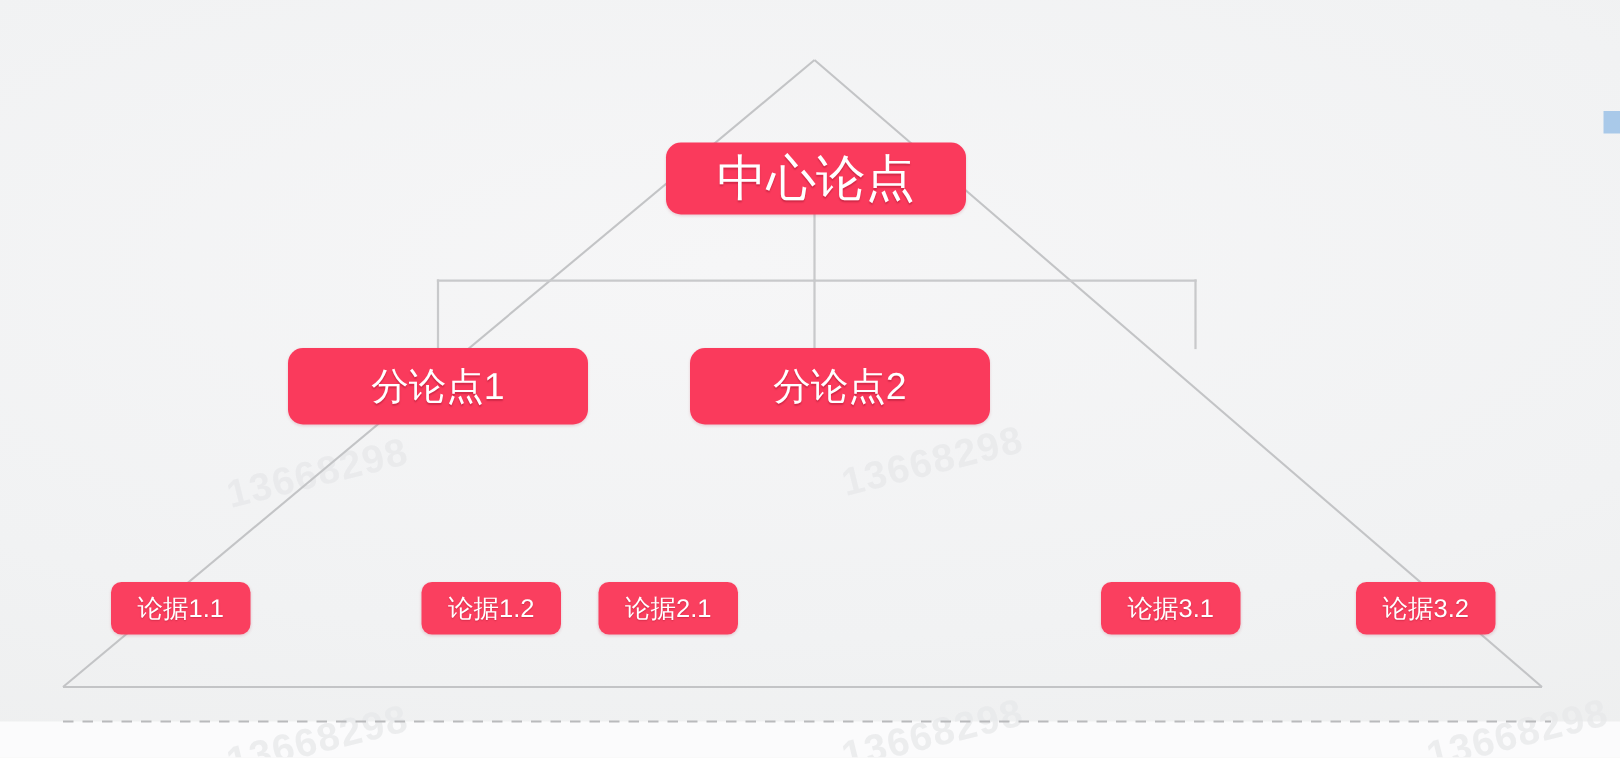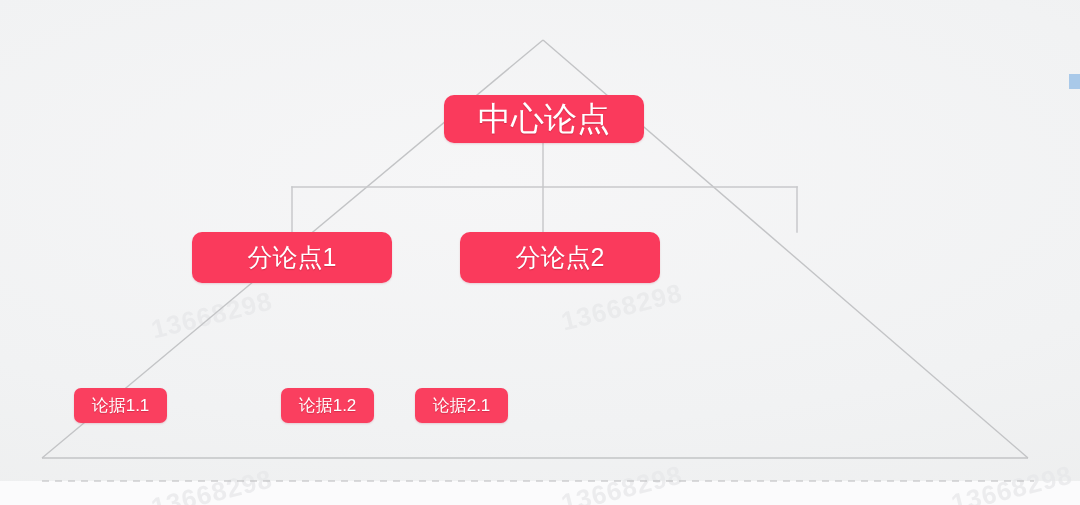--- a/index.html
+++ b/index.html
@@ -113,21 +113,21 @@
   .node.leaf {
     top: 388px;
     width: 93px;
     height: 35px;
     font-size: 17px;
     border-radius: 7px;
     background: #fa3f5f;
   }
   .leaf-1 { left: 74px; }
   .leaf-2 { left: 245px; margin-left: 36px; }
-  .leaf-3 { left: 399px; margin-left: 16px; }
+  .leaf-3 { left: 399px; }
   .leaf-4 { left: 569px; }
   .leaf-5 { left: 734px; }
   .leaf-6 { left: 904px; }
 </style>
 </head>
 <body>
 
 <div id="canvas">
 
   <div id="bg-texture"></div>
@@ -173,14 +173,20 @@
 
   <div class="node leaf leaf-1">
     <span>论据1.1</span>
   </div>
   <div class="node leaf leaf-2">
     <span>论据1.2</span>
   </div>
   <div class="node leaf leaf-3">
     <span>论据2.1</span>
   </div>
+  <div class="node leaf leaf-5">
+    <span>论据3.1</span>
+  </div>
+  <div class="node leaf leaf-6">
+    <span>论据3.2</span>
+  </div>
 
 </div>
 
 </body></html>

